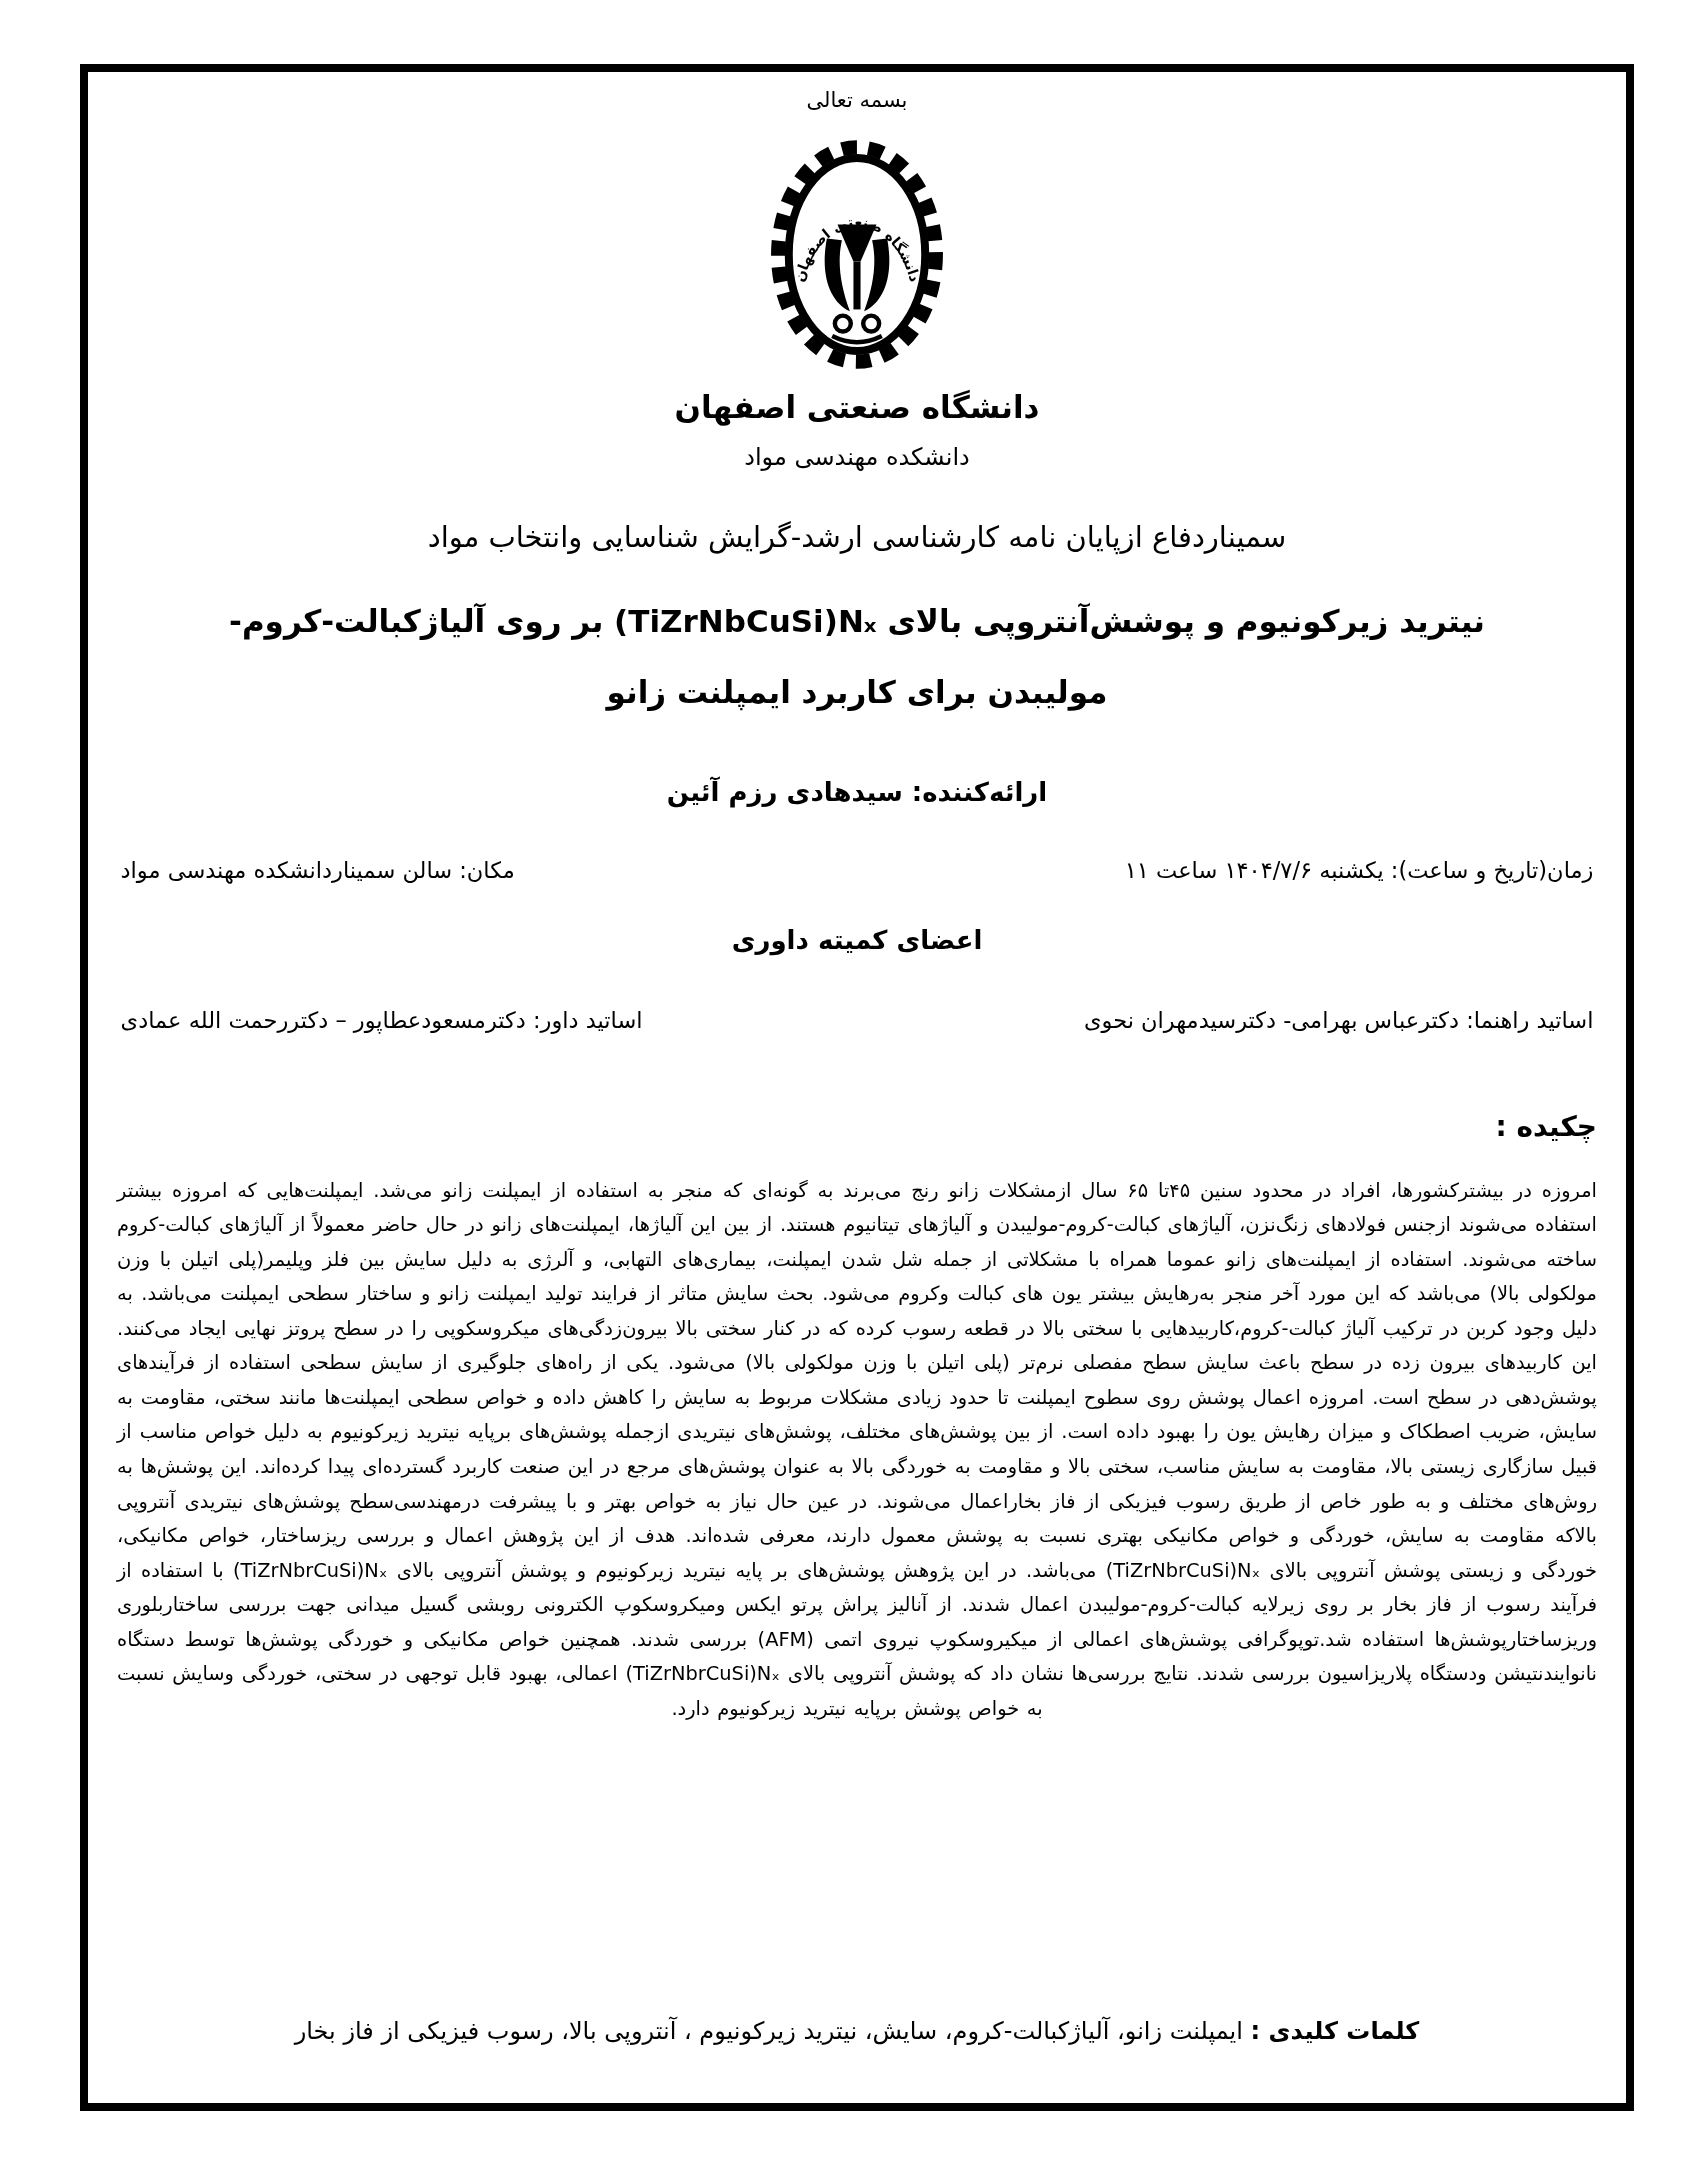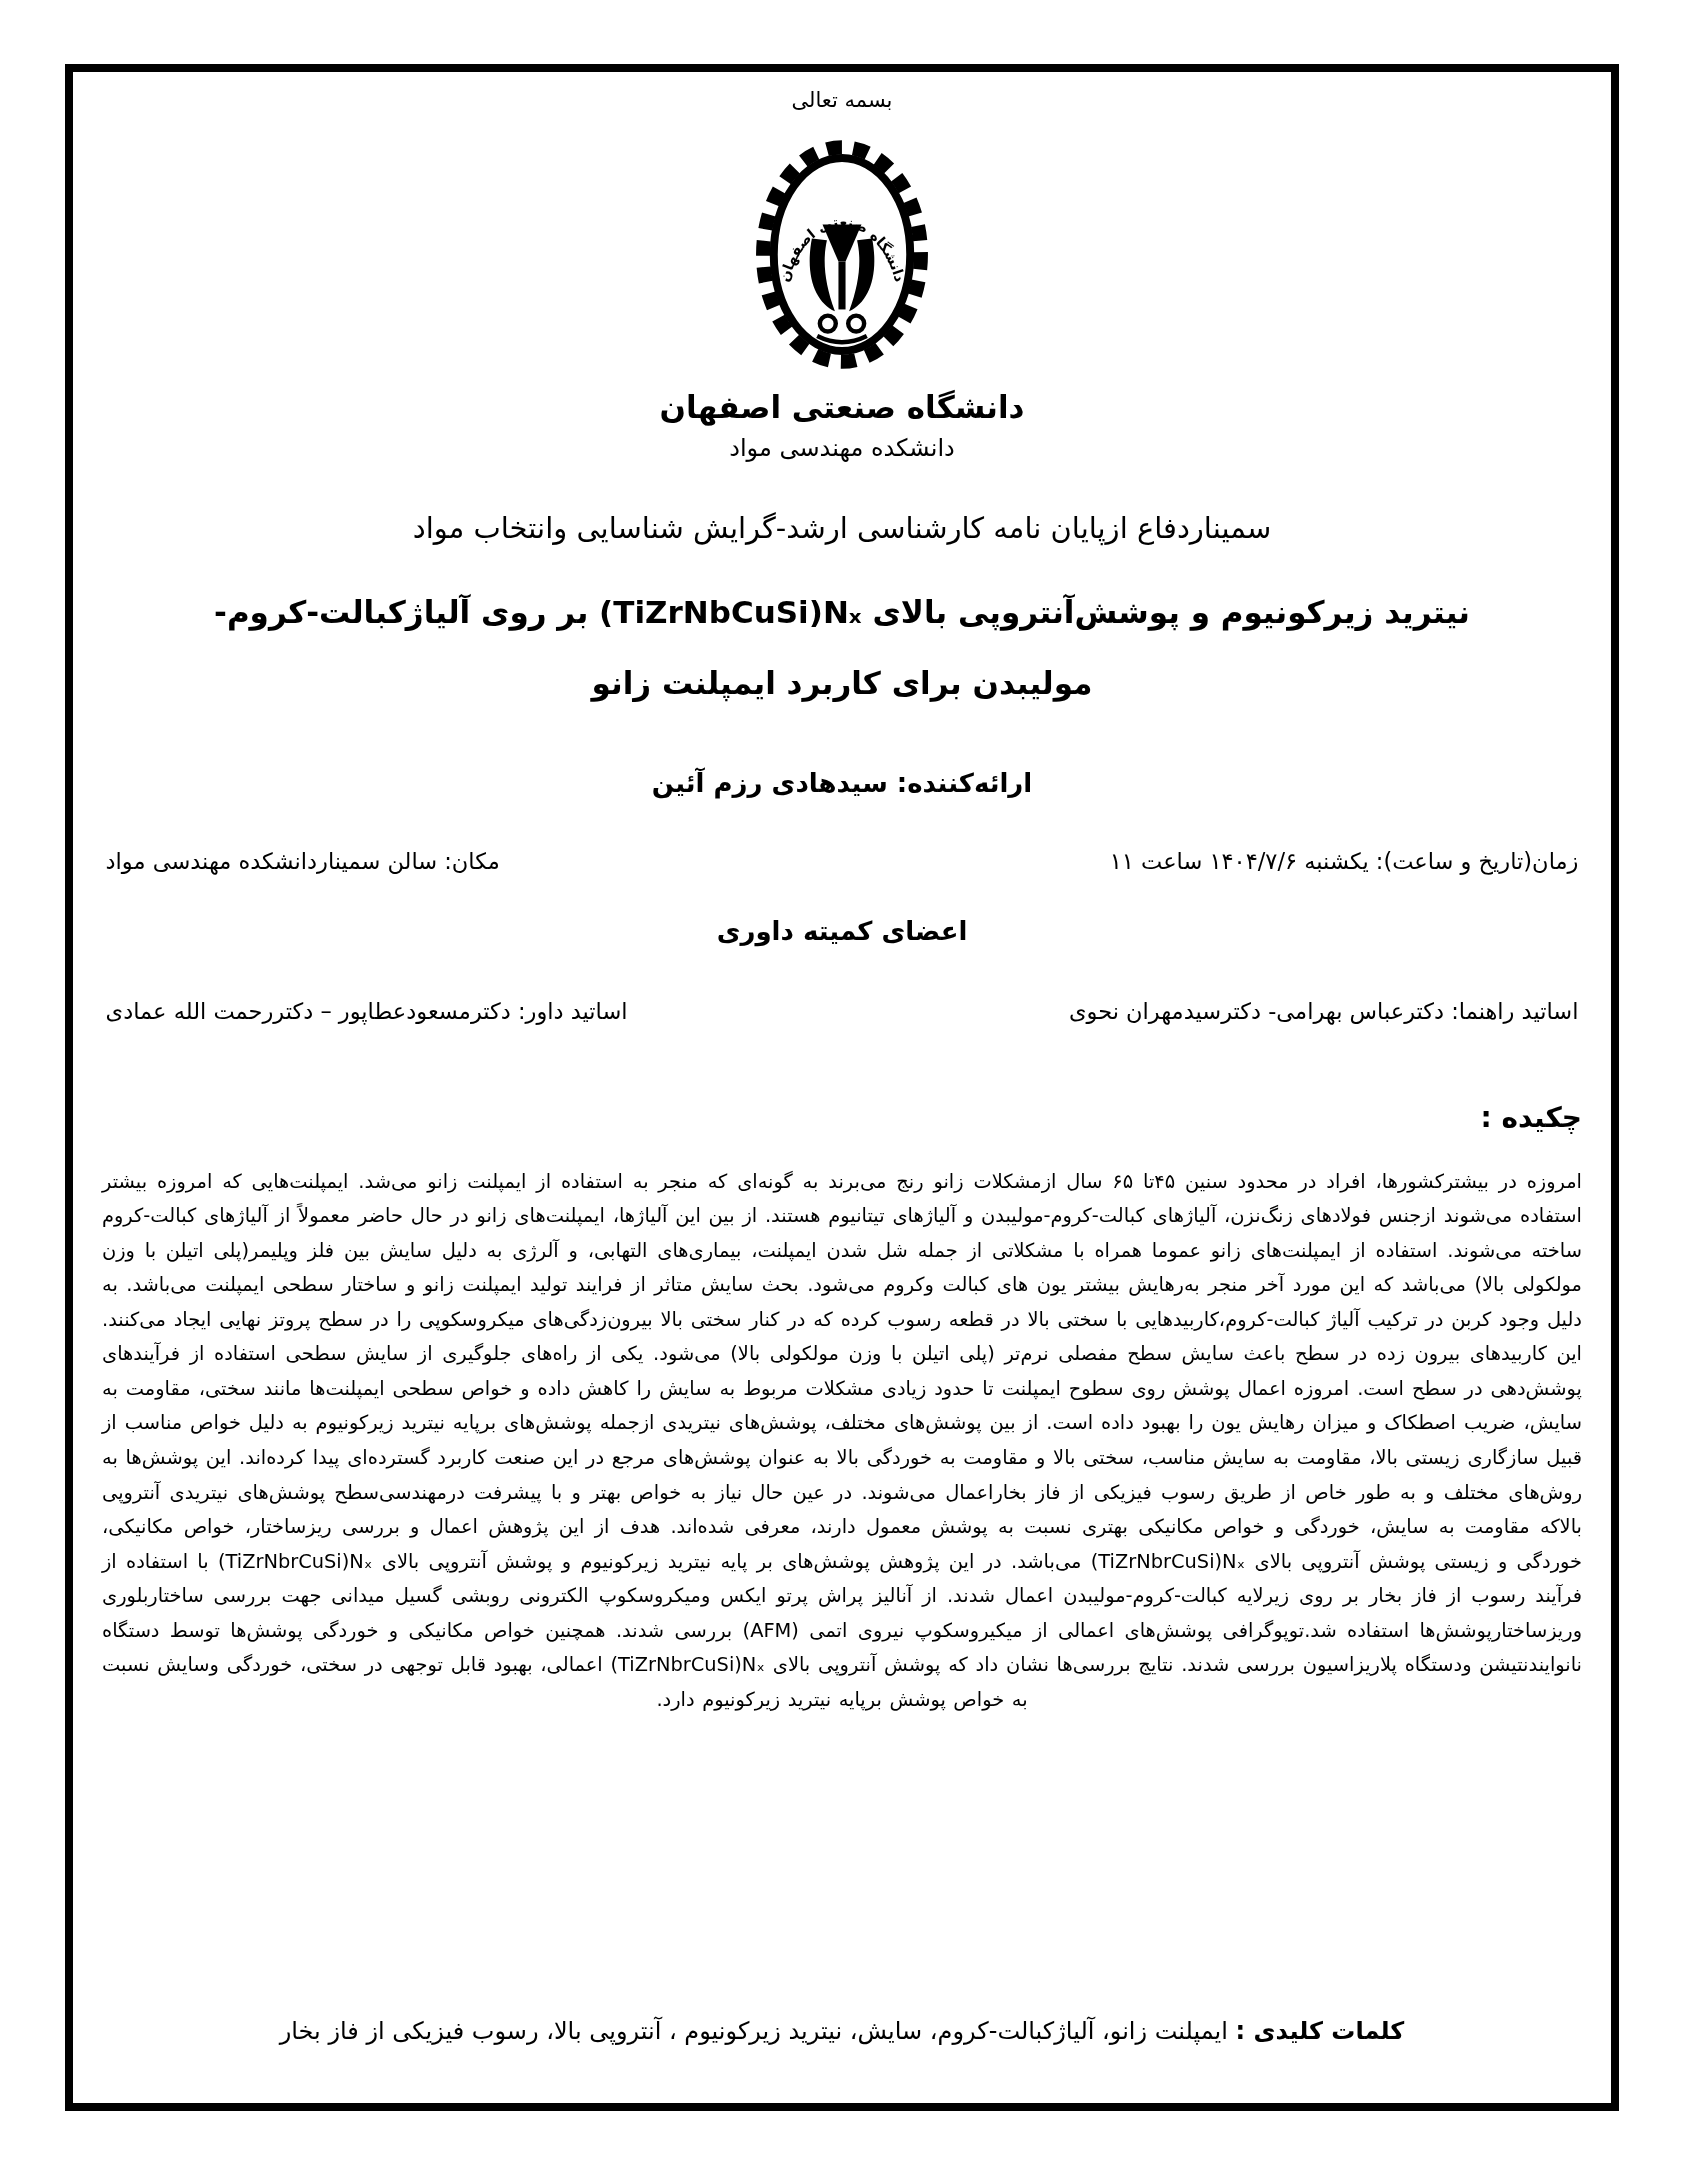--- a/index.html
+++ b/index.html
@@ -1,22 +1,22 @@
 <!DOCTYPE html>
 <html lang="fa" style="font-size:14.4px"><head>
 <meta charset="utf-8">
 <style>
   html,body{margin:0;padding:0;background:#ffffff;}
   body{width:1683px;height:2178px;position:relative;font-family:"DejaVu Sans",sans-serif;color:#000;}
-  .frame{position:absolute;left:65px;top:64px;width:1554px;height:2047px;border:8px solid #000;box-sizing:border-box;background:#fff;}
+  .frame{position:absolute;left:80px;top:64px;width:1554px;height:2047px;border:8px solid #000;box-sizing:border-box;background:#fff;}
   .content{position:absolute;inset:0;padding:10.8px 29px 27px 29px;display:flex;flex-direction:column;direction:rtl;overflow:hidden;}
   .bismillah{text-align:center;font-size:21px;margin-top:5.4px;}
   .seal{display:block;margin:21.6px auto 0 auto;width:182px;height:241px;}
   .university{text-align:center;font-weight:bold;font-size:31px;margin-top:14.4px;}
-  .faculty{text-align:center;font-size:24px;margin-top:9px;}
+  .faculty{text-align:center;font-size:24px;margin-top:18px;}
   .seminar{text-align:center;font-size:29px;margin-top:49px;}
   .title-block{text-align:center;font-weight:bold;font-size:31px;line-height:2.3;margin-top:32px;}
   .presenter{text-align:center;font-weight:bold;font-size:26px;margin-top:48px;}
   .row{display:flex;justify-content:space-between;align-items:baseline;font-size:22.5px;margin-top:50px;padding:0 3.6px;}
   .committee-heading{text-align:center;font-weight:bold;font-size:26px;margin-top:42px;}
   .committee-row{margin-top:52px;}
   .abstract-heading{font-size:28px;font-weight:bold;margin-top:77px;text-align:right;}
   .abstract{font-size:19.4px;line-height:1.78;text-align:justify;text-align-last:center;margin-top:31px;word-spacing:1.4px;}
   .spacer{flex:1;}
   .keywords{text-align:center;font-size:24px;margin-bottom:31px;}

